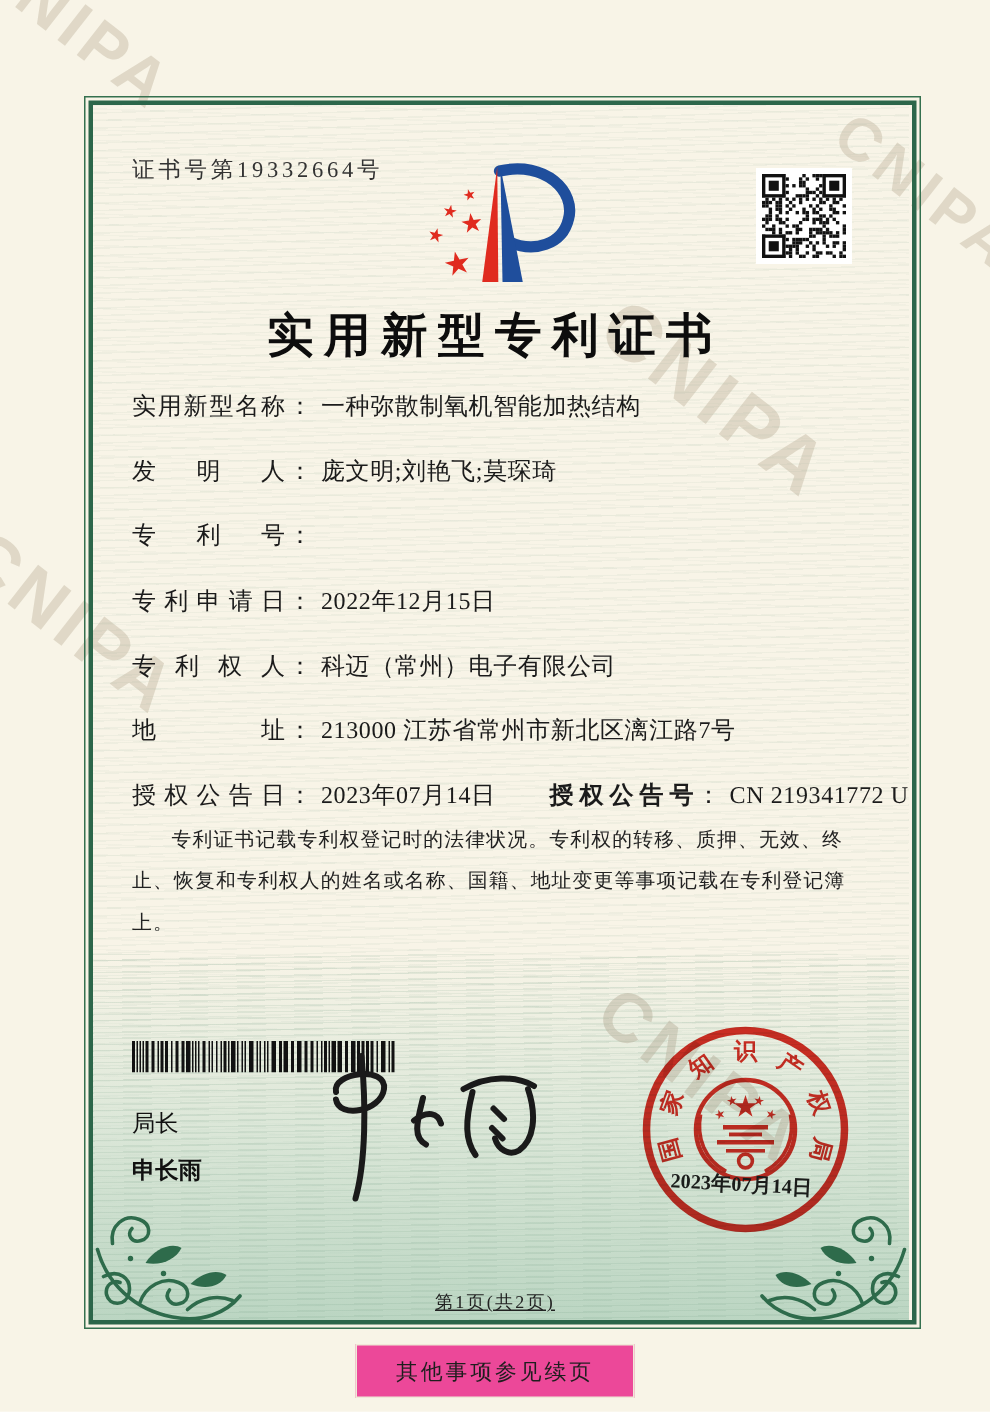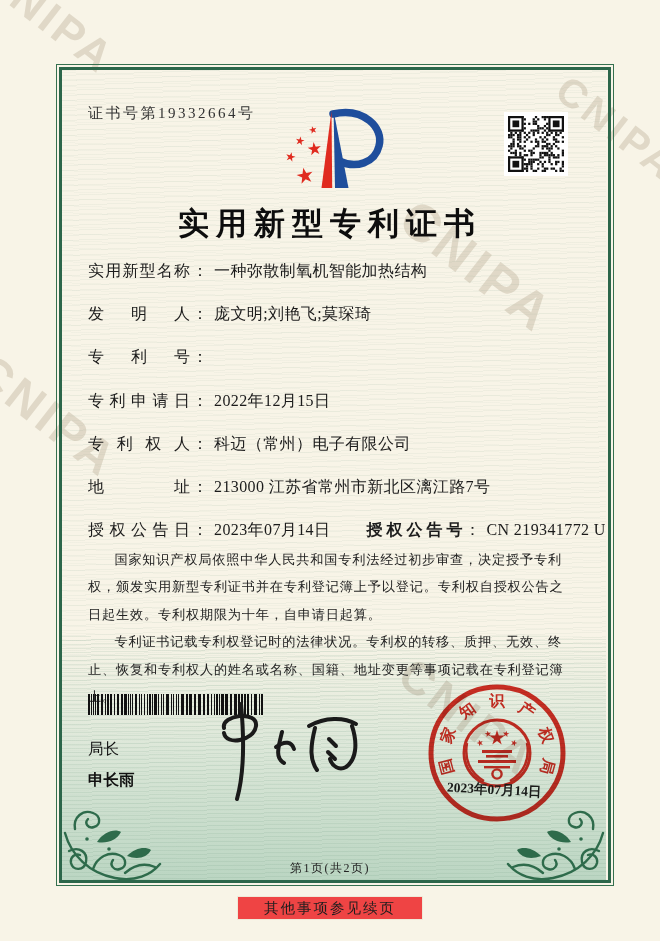--- a/index.html
+++ b/index.html
@@ -52,23 +52,23 @@
                  font-family:Liberation Mono, monospace;color:#111;}
   .officer-name{position:absolute;left:88px;top:770px;z-index:2;font-size:15.5px;
                 font-family:"Liberation Sans","DejaVu Sans",sans-serif;color:#111;font-weight:bold;}
   .signature{position:absolute;left:196px;top:696px;width:178px;height:110px;z-index:2;}
   .seal{position:absolute;left:424px;top:680px;width:146px;height:146px;z-index:3;mix-blend-mode:multiply;opacity:.95;}
   #seal-arc text{font-size:15.5px;font-weight:bold;fill:#d8251b;font-family:"Liberation Serif",serif;}
   #seal-date{font-size:13.5px;font-weight:bold;fill:#141414;font-family:"Liberation Serif",serif;}
   .flourish{position:absolute;width:104px;height:100px;z-index:2;}
   #fl-left{left:61px;top:781px;}
   #fl-right{left:503px;top:781px;transform:scaleX(-1);}
-  .page-num{position:absolute;left:0;right:0;top:860px;z-index:2;text-align:center;font-size:12px;letter-spacing:1.5px;color:#222;}
-  .continuation{position:absolute;left:237px;top:896px;width:186px;height:24px;z-index:2;
-                background:#ef4444;border:1px solid #efe9d8;box-sizing:border-box;
+  .page-num{position:absolute;left:0;right:0;top:860px;z-index:2;text-align:center;font-size:12px;letter-spacing:1.5px;color:#222;text-decoration:underline;}
+  .continuation{position:absolute;left:237px;top:896px;width:186px;height:36px;z-index:2;
+                background:#ec4899;border:1px solid #efe9d8;box-sizing:border-box;
                 display:flex;align-items:center;justify-content:center;
                 font-size:14.5px;letter-spacing:2px;color:#1e1e1e;}
 </style>
 </head>
 <body>
 
 <div class="waves"></div>
 <div class="green-fade"></div>
 
 <span class="wm" id="wm1">CNIPA</span>
@@ -348,21 +348,20 @@
     <span class="fvalue">2023年07月14日</span>
     <span class="fpair2">
       <span class="flabel2">授权公告号</span>
         <span class="fcolon">：</span>
       <span class="fvalue">CN 219341772 U</span>
     </span>
   </div>
 </div>
 
 <div class="body-text">
-  <p>国家知识产权局依照中华人民共和国专利法经过初步审查，决定授予专利权，颁发实用新型专利证书并在专利登记簿上予以登记。专利权自授权公告之日起生效。专利权期限为十年，自申请日起算。</p>
   <p>专利证书记载专利权登记时的法律状况。专利权的转移、质押、无效、终止、恢复和专利权人的姓名或名称、国籍、地址变更等事项记载在专利登记簿上。</p>
 </div>
 
 <svg class="barcode" id="barcode-svg" viewBox="0 0 180 21">
     <rect x="0" y="0" width="2" height="21" fill="#111"></rect>
     <rect x="3" y="0" width="1" height="21" fill="#111"></rect>
     <rect x="5" y="0" width="1" height="21" fill="#111"></rect>
     <rect x="7" y="0" width="1" height="21" fill="#111"></rect>
     <rect x="9" y="0" width="2" height="21" fill="#111"></rect>
     <rect x="13" y="0" width="2" height="21" fill="#111"></rect>

